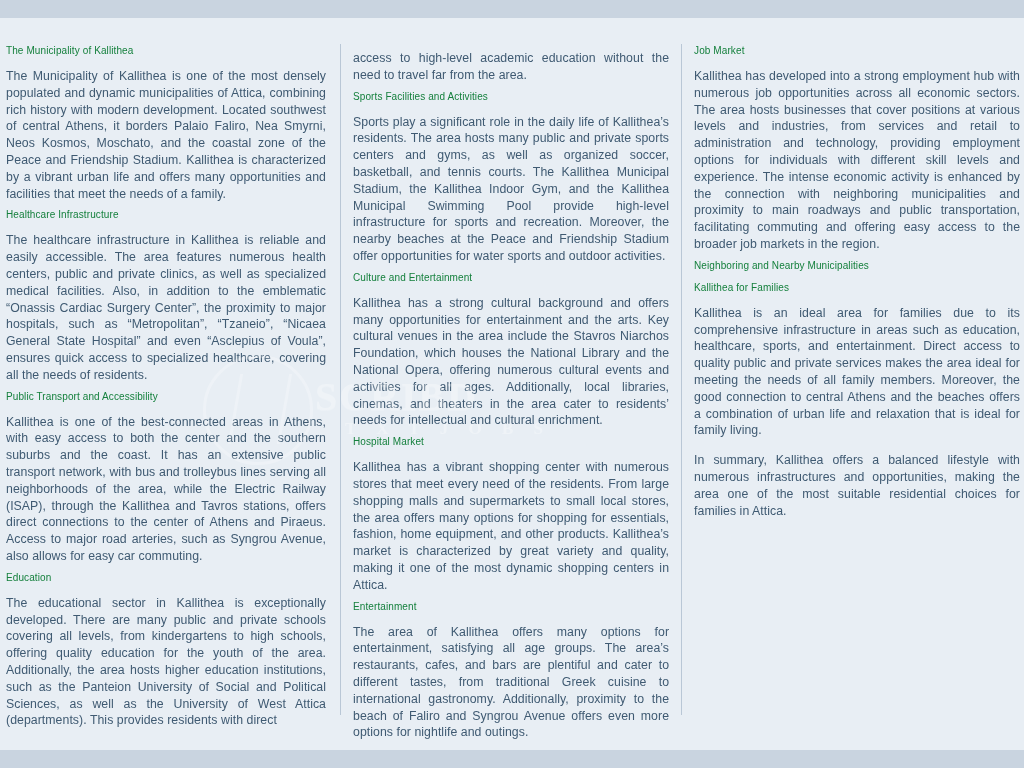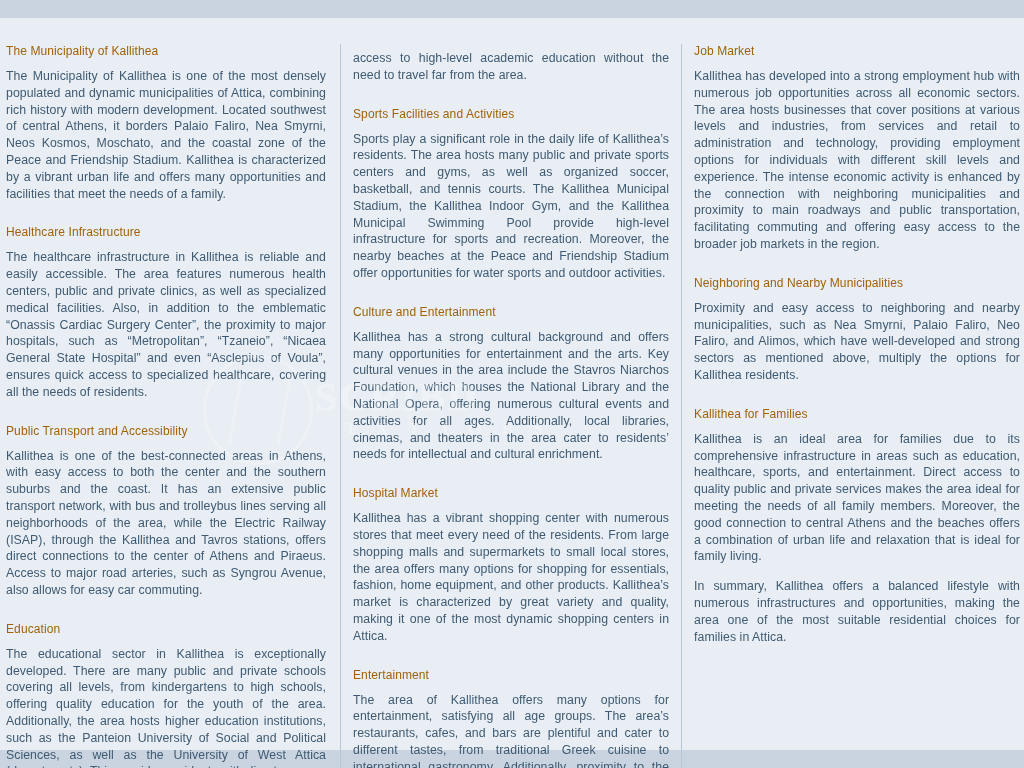--- a/index.html
+++ b/index.html
@@ -98,29 +98,29 @@
   .col-2 { width: 342px; padding: 14px 12px 0 12px; }
   .col-3 { width: 342px; padding: 14px 2px 10px 12px; }
   .divider {
     width: 1px;
     background: #b9c7d6;
     margin-top: 16px;
     margin-bottom: 26px;
     align-self: stretch;
   }
   h2.head {
-    font-size: 12px;
+    font-size: 10px;
     line-height: 18px;
     font-weight: 400;
-    color: #a16207;
+    color: #15803d;
     margin: 0 0 2px 0;
     letter-spacing: 0.1px;
   }
   h2.head.spaced {
-    margin-top: 21px;
+    margin-top: 4px;
   }
   p.para {
     font-size: 12.3px;
     line-height: 16.8px;
     color: #3f5a72;
     margin: 8px 0 0 0;
     text-align: justify;
     text-justify: inter-word;
     letter-spacing: 0.05px;
   }
@@ -169,21 +169,20 @@
         <h2 class="head spaced">Entertainment</h2>
         <p class="para first-para-top">The area of Kallithea offers many options for entertainment, satisfying all age groups. The area’s restaurants, cafes, and bars are plentiful and cater to different tastes, from traditional Greek cuisine to international gastronomy. Additionally, proximity to the beach of Faliro and Syngrou Avenue offers even more options for nightlife and outings.</p>
       </div>
 
       <div class="divider"></div>
 
       <div class="col col-3">
         <h2 class="head">Job Market</h2>
         <p class="para first-para-top">Kallithea has developed into a strong employment hub with numerous job opportunities across all economic sectors. The area hosts businesses that cover positions at various levels and industries, from services and retail to administration and technology, providing employment options for individuals with different skill levels and experience. The intense economic activity is enhanced by the connection with neighboring municipalities and proximity to main roadways and public transportation, facilitating commuting and offering easy access to the broader job markets in the region.</p>
         <h2 class="head spaced">Neighboring and Nearby Municipalities</h2>
-        <p class="para first-para-top">Proximity and easy access to neighboring and nearby municipalities, such as Nea Smyrni, Palaio Faliro, Neo Faliro, and Alimos, which have well-developed and strong sectors as mentioned above, multiply the options for Kallithea residents.</p>
         <h2 class="head spaced">Kallithea for Families</h2>
         <p class="para first-para-top">Kallithea is an ideal area for families due to its comprehensive infrastructure in areas such as education, healthcare, sports, and entertainment. Direct access to quality public and private services makes the area ideal for meeting the needs of all family members. Moreover, the good connection to central Athens and the beaches offers a combination of urban life and relaxation that is ideal for family living.</p>
         <p class="para">In summary, Kallithea offers a balanced lifestyle with numerous infrastructures and opportunities, making the area one of the most suitable residential choices for families in Attica.</p>
       </div>
 
     </div>
   </div>
 </div>
 
 </body></html>

